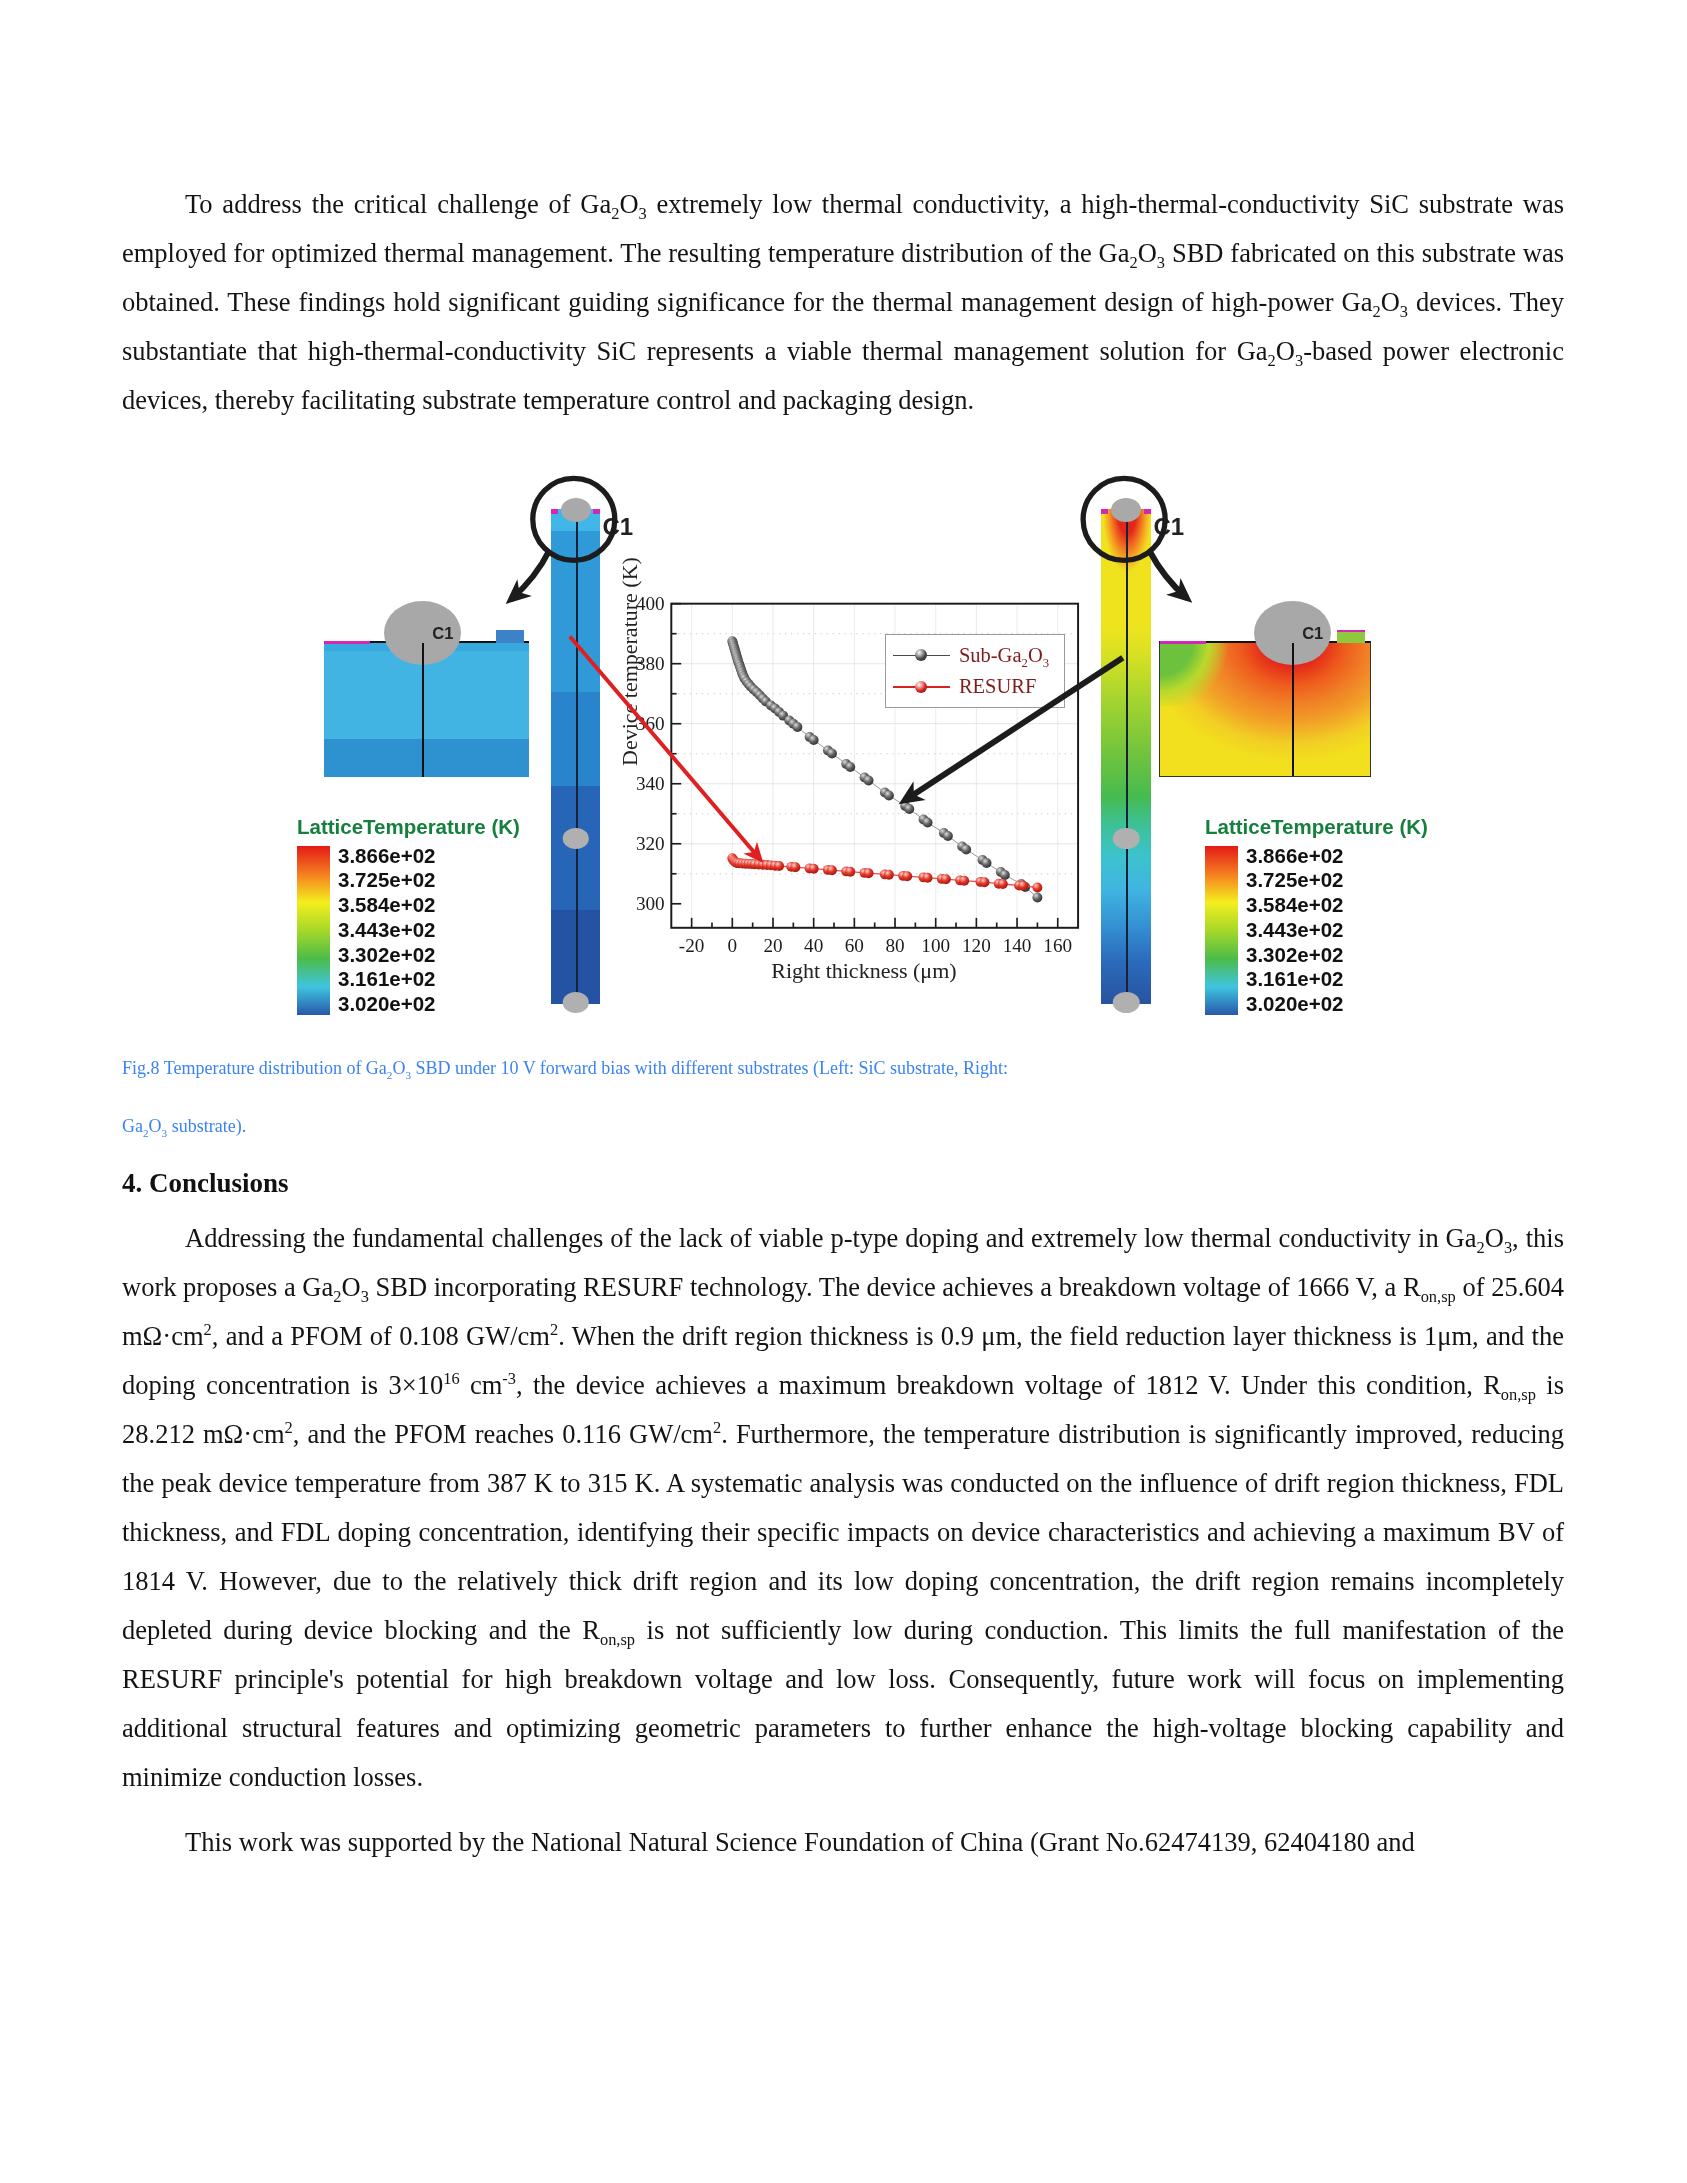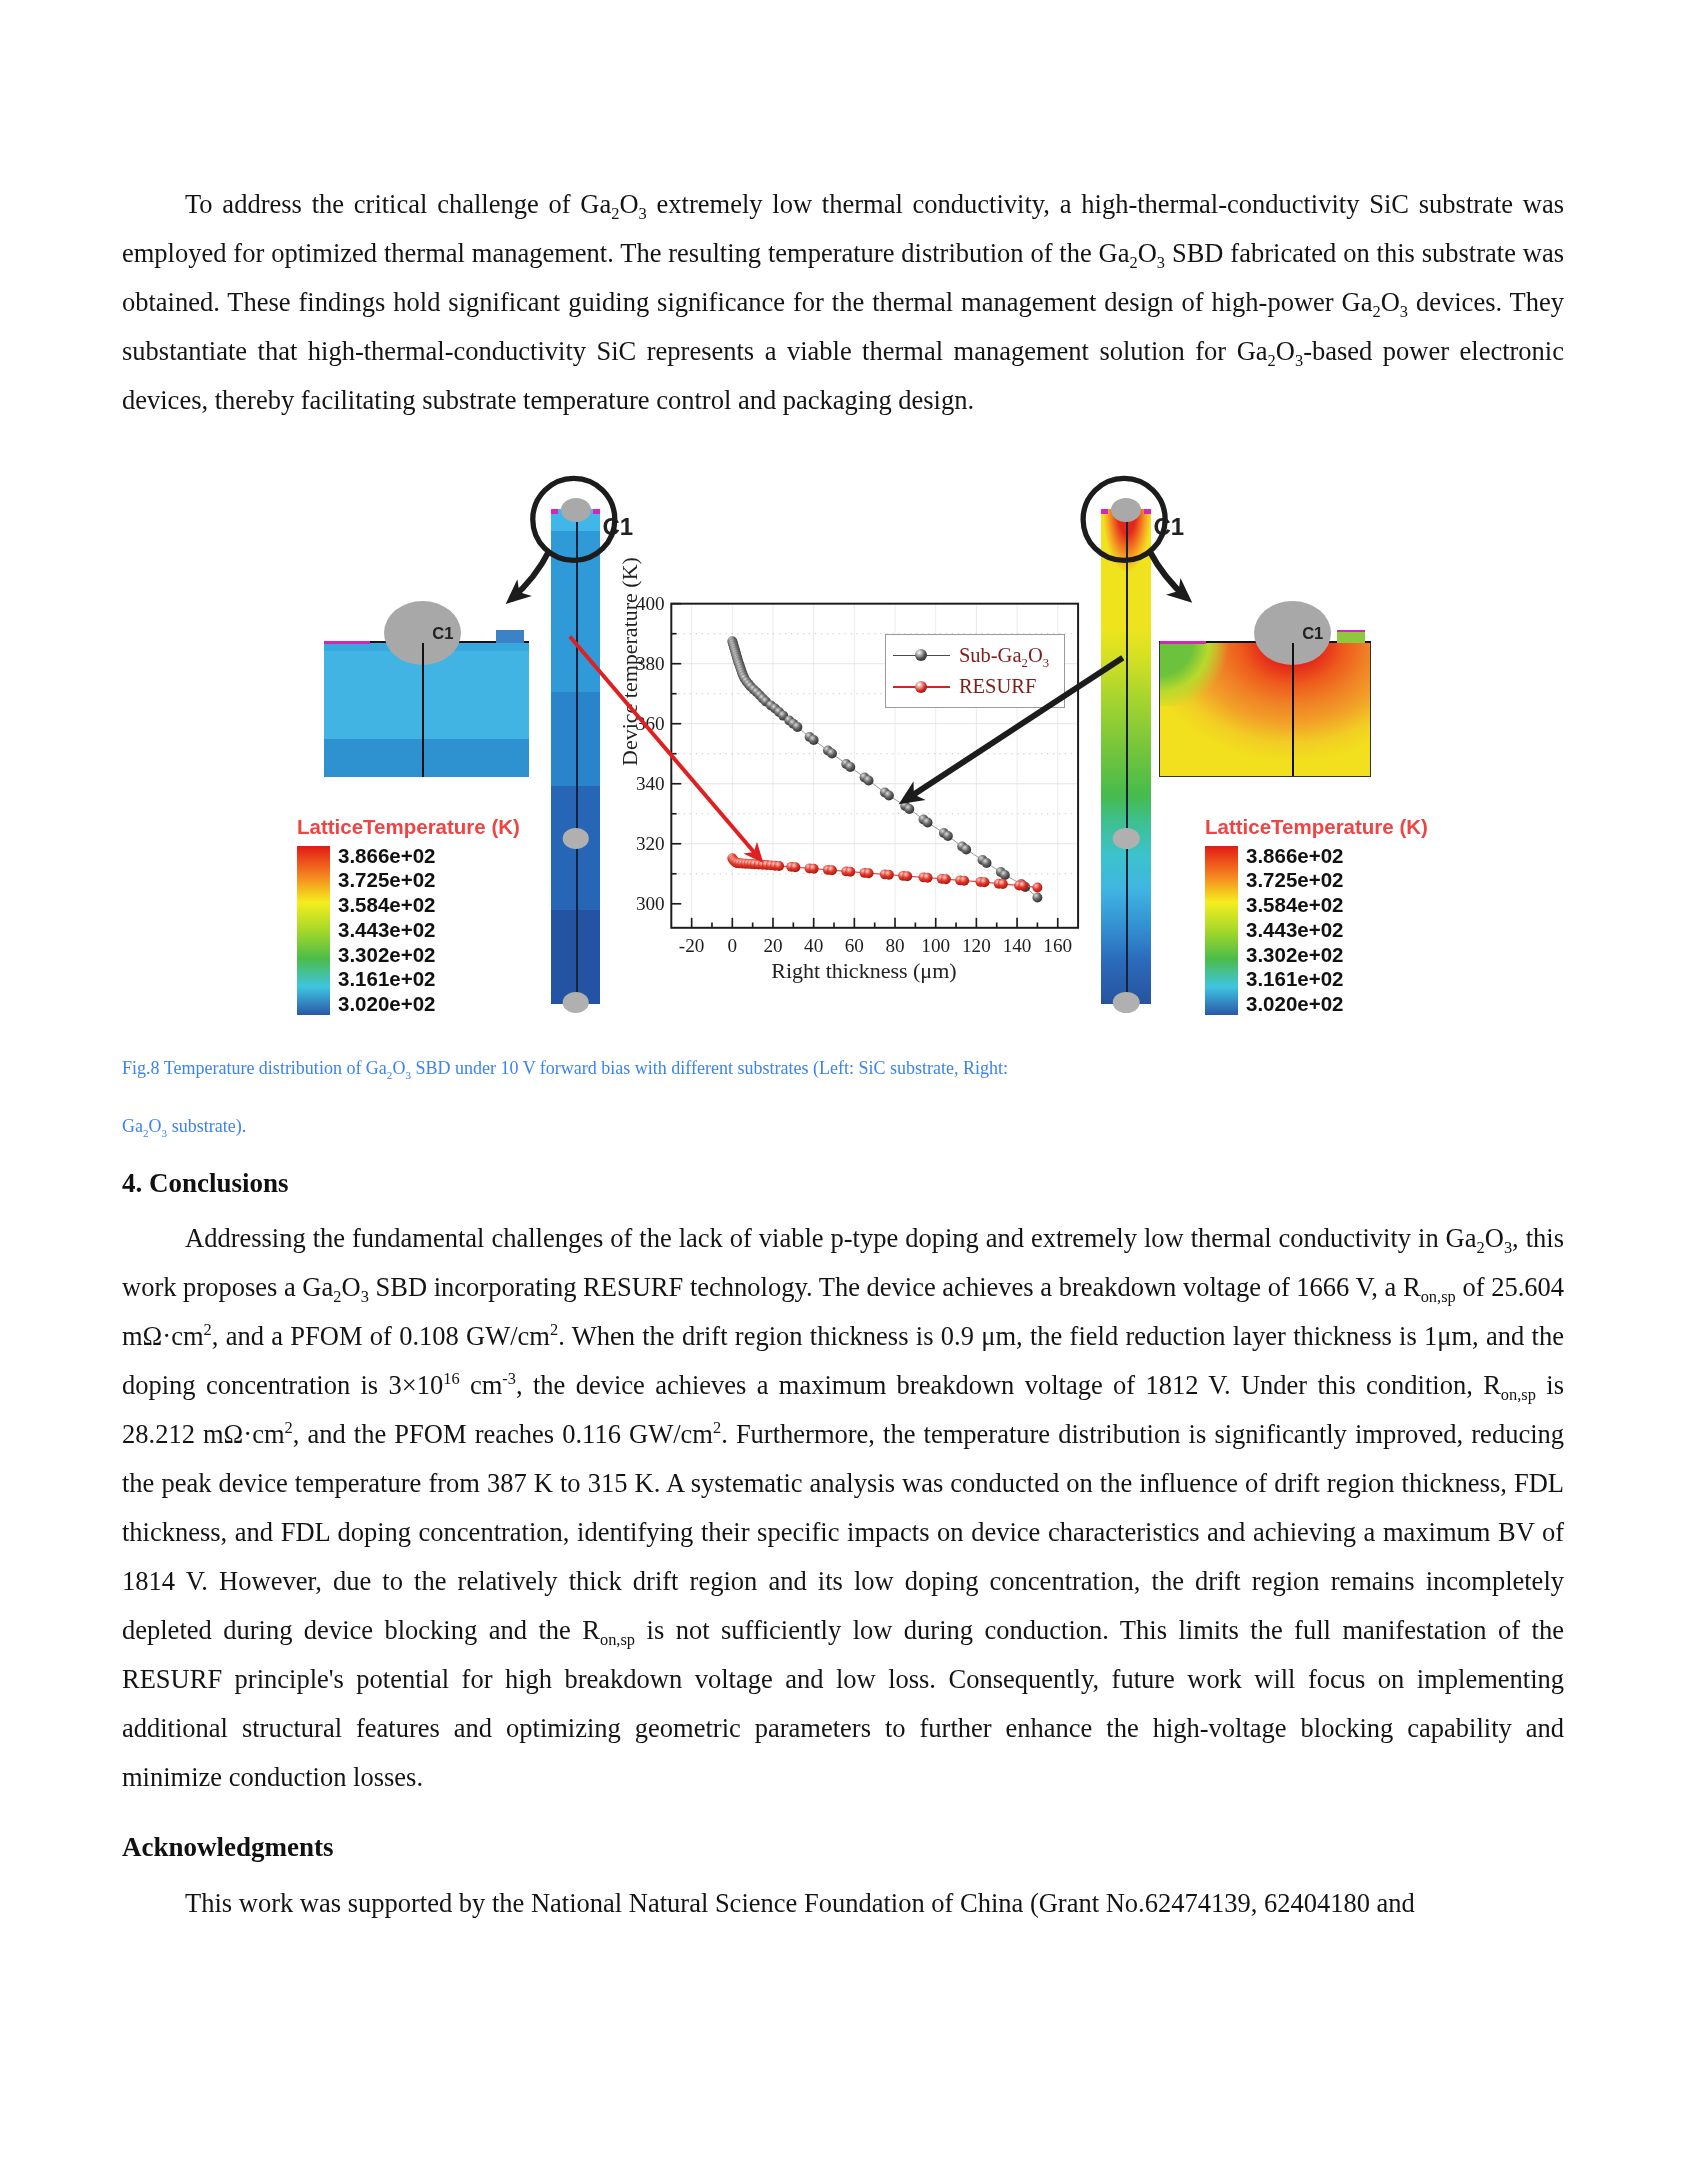--- a/index.html
+++ b/index.html
@@ -63,21 +63,21 @@
   #inset-right .vline{left:63%;}
   .inset .step{position:absolute;top:-13.2px;right:5.3px;width:28px;height:13.2px;}
   #inset-left .step{background:#3b82c8;}
   #inset-right .step{background:#8fc83e;border-top:2px solid #d327b8;}
   .inset .magenta-edge{position:absolute;left:0;top:-2px;width:46px;height:2.6px;background:#d327b8;}
 
   
   .cbar{position:absolute;top:356px;width:225px;}
   #cbar-left{left:175px;}
   #cbar-right{left:1083px;}
-  .cbar-title{font-family:"Liberation Sans",sans-serif;font-weight:bold;font-size:20.5px;color:#ef4444;margin-bottom:6.6px;white-space:nowrap;}
+  .cbar-title{font-family:"Liberation Sans",sans-serif;font-weight:bold;font-size:20.5px;color:#15803d;margin-bottom:6.6px;white-space:nowrap;}
   .cbar-body{display:flex;align-items:center;}
   .cbar-swatch{width:33px;height:169px;}
   .cbar-labels{display:flex;flex-direction:column;justify-content:space-between;margin-left:8px;height:169px;}
   .cbar-labels div{font-family:"Liberation Sans",sans-serif;font-weight:bold;font-size:20.5px;color:#111;line-height:1;}
 
   
   #chart-wrap{position:absolute;left:503px;top:138px;width:463px;height:397px;background:#fff;}
   #chart-svg{position:absolute;left:0;top:0;}
   .axis-title{position:absolute;font-size:22px;color:#222;white-space:nowrap;}
   #xaxis-title{left:50%;top:361px;transform:translateX(-46%);}
@@ -401,18 +401,17 @@
 
   <div class="caption">
     <div>Fig.8 Temperature distribution of Ga<sub>2</sub>O<sub>3</sub> SBD under 10 V forward bias with different substrates (Left: SiC substrate, Right:</div>
     <div>Ga<sub>2</sub>O<sub>3</sub> substrate).</div>
   </div>
 
   <h2 class="sec-heading" id="conclusions-heading">4. Conclusions</h2>
 
   <p class="body-par" id="conclusions-par">Addressing the fundamental challenges of the lack of viable p-type doping and extremely low thermal conductivity in Ga<sub>2</sub>O<sub>3</sub>, this work proposes a Ga<sub>2</sub>O<sub>3</sub> SBD incorporating RESURF technology. The device achieves a breakdown voltage of 1666 V, a R<sub>on,sp</sub> of 25.604 mΩ·cm<sup>2</sup>, and a PFOM of 0.108 GW/cm<sup>2</sup>. When the drift region thickness is 0.9 μm, the field reduction layer thickness is 1μm, and the doping concentration is 3×10<sup>16</sup> cm<sup>-3</sup>, the device achieves a maximum breakdown voltage of 1812 V. Under this condition, R<sub>on,sp</sub> is 28.212 mΩ·cm<sup>2</sup>, and the PFOM reaches 0.116 GW/cm<sup>2</sup>. Furthermore, the temperature distribution is significantly improved, reducing the peak device temperature from 387 K to 315 K. A systematic analysis was conducted on the influence of drift region thickness, FDL thickness, and FDL doping concentration, identifying their specific impacts on device characteristics and achieving a maximum BV of 1814 V. However, due to the relatively thick drift region and its low doping concentration, the drift region remains incompletely depleted during device blocking and the R<sub>on,sp</sub> is not sufficiently low during conduction. This limits the full manifestation of the RESURF principle's potential for high breakdown voltage and low loss. Consequently, future work will focus on implementing additional structural features and optimizing geometric parameters to further enhance the high-voltage blocking capability and minimize conduction losses.</p>
 
-  <h2 class="sec-heading" id="acknowledgments-heading">Acknowledgments</h2>
 
   <p class="body-par" id="acknowledgments-par">This work was supported by the National Natural Science Foundation of China (Grant No.62474139, 62404180 and</p>
 
 </main>
 
 
 </body></html>

